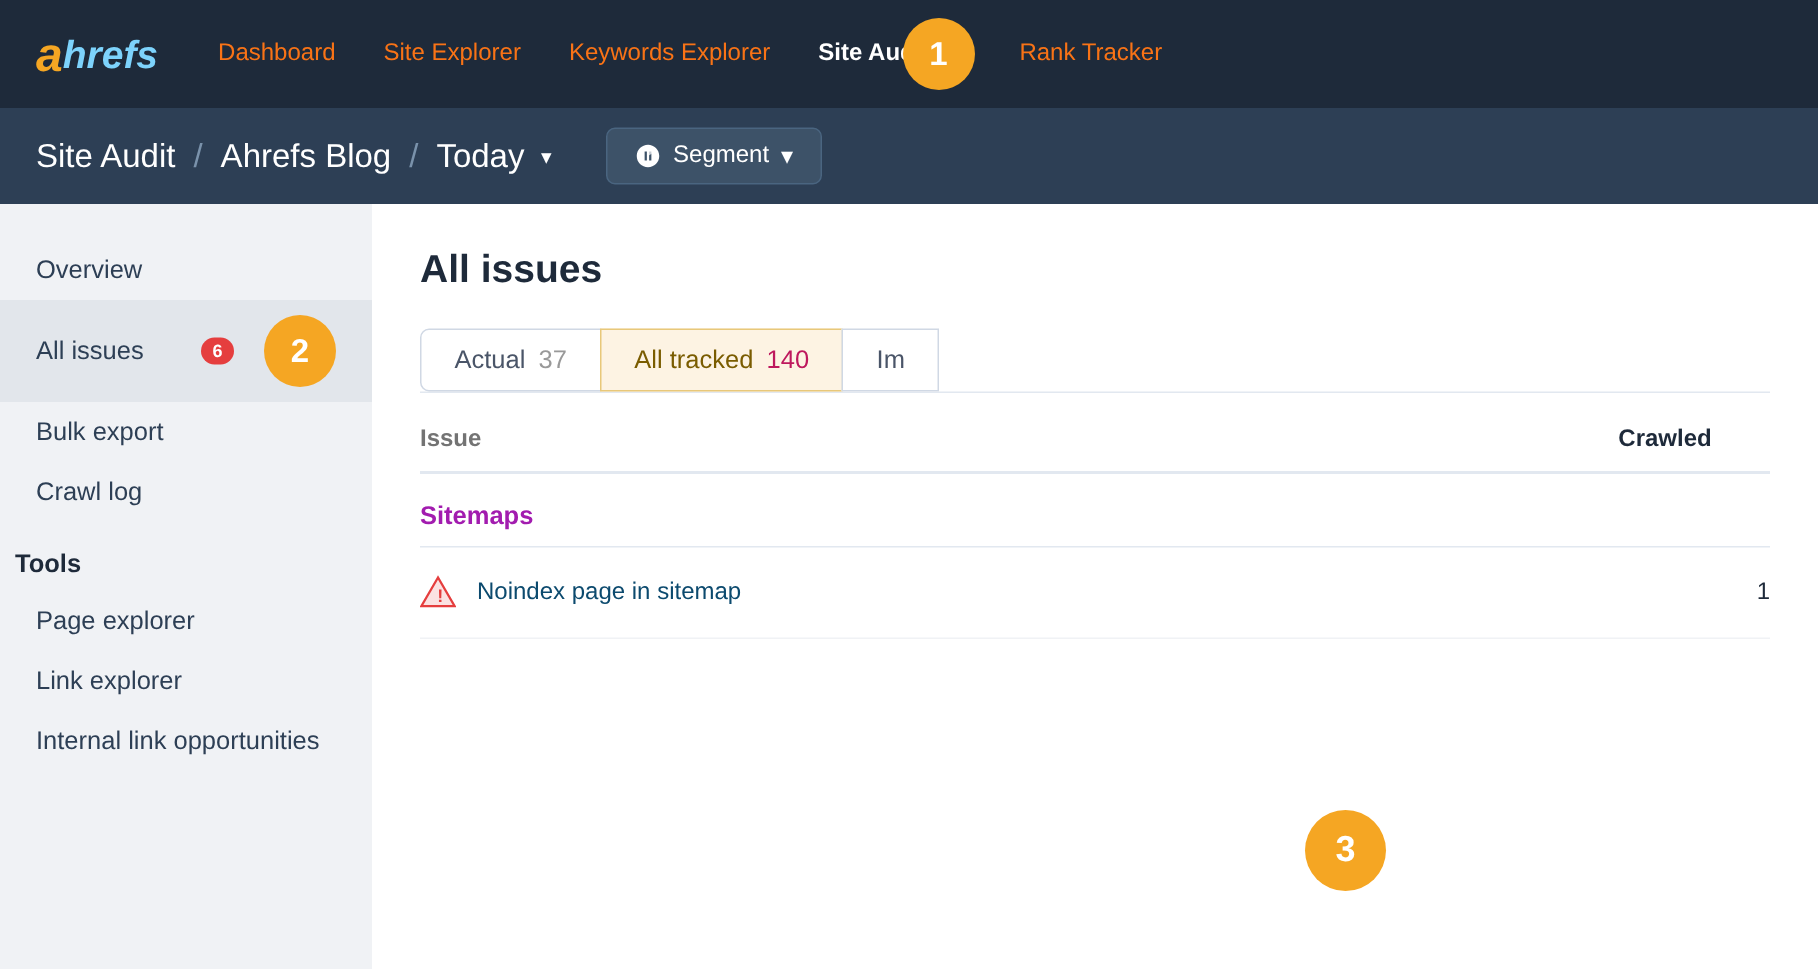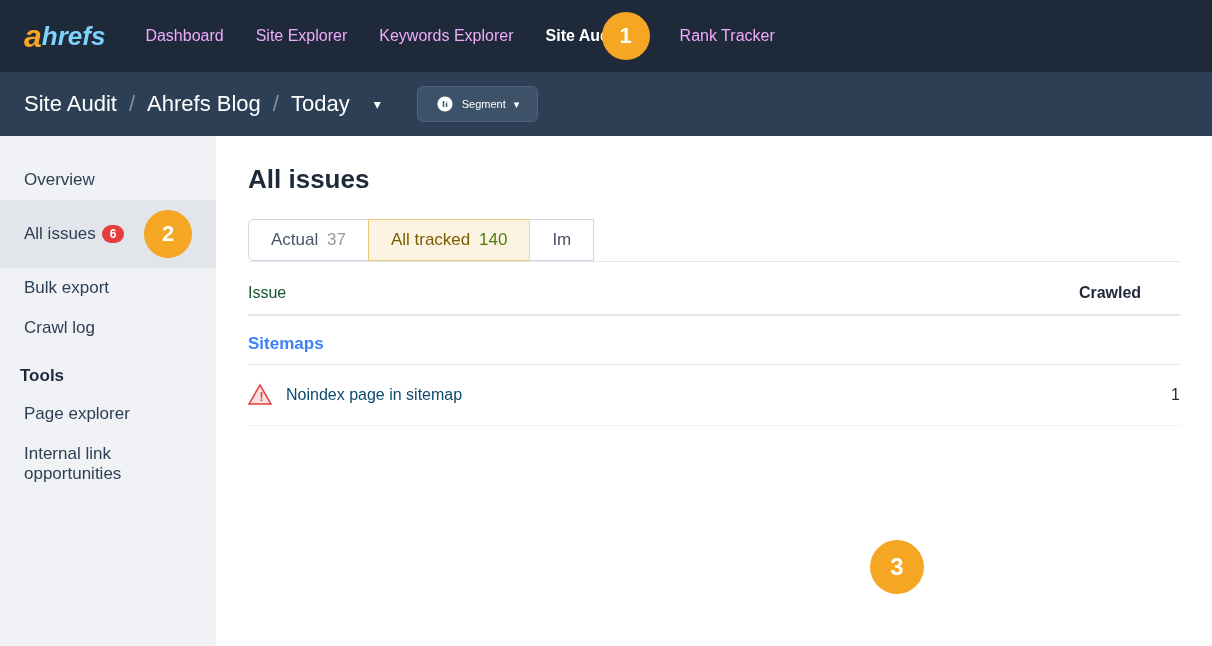--- a/index.html
+++ b/index.html
@@ -27,21 +27,21 @@
       line-height: 1;
     }
     .logo-hrefs {
       color: #7dd3fc;
       font-size: 26px;
       font-weight: 700;
       font-style: italic;
       line-height: 1;
     }
     .nav-item {
-      color: #f0abfc;
+      color: #f97316;
       font-size: 16px;
       font-weight: 400;
       cursor: pointer;
       text-decoration: none;
       white-space: nowrap;
     }
     .nav-item.active {
       color: #ffffff;
       font-weight: 700;
     }
@@ -84,54 +84,54 @@
     .breadcrumb-separator {
       color: #7a92ab;
       font-size: 22px;
     }
     .breadcrumb-current {
       color: #fff;
       font-size: 22px;
       font-weight: 400;
       display: flex;
       align-items: center;
-      gap: 24px;
+      gap: 11px;
       cursor: pointer;
     }
     .breadcrumb-chevron {
       font-size: 14px;
       color: #fff;
     }
     .segment-btn {
       margin-left: 24px;
       background: #3d5268;
       border: 1px solid #4a6580;
       border-radius: 6px;
       color: #fff;
-      font-size: 11px;
+      font-size: 16px;
       padding: 8px 18px;
       display: flex;
       align-items: center;
       gap: 8px;
       cursor: pointer;
     }
     .segment-icon {
       width: 18px;
       height: 18px;
     }
 
     
     .main-layout {
       display: flex;
       height: calc(646px - 72px - 64px);
     }
 
     
     .sidebar {
-      width: 216px;
+      width: 248px;
       background: #f0f2f5;
       padding: 24px 0;
       flex-shrink: 0;
     }
     .sidebar-item {
       padding: 10px 24px;
       font-size: 17px;
       color: #2d3f55;
       cursor: pointer;
       display: flex;
@@ -147,21 +147,21 @@
       background: #e53e3e;
       color: #fff;
       border-radius: 10px;
       font-size: 12px;
       font-weight: 700;
       padding: 2px 7px;
       min-width: 22px;
       text-align: center;
     }
     .sidebar-section-title {
-      padding: 18px 20px 8px;
+      padding: 18px 10px 8px;
       font-size: 17px;
       font-weight: 700;
       color: #1e2a3a;
     }
     .sidebar-badge-2 {
       width: 48px;
       height: 48px;
       background: #f5a623;
       border-radius: 50%;
       display: flex;
@@ -210,50 +210,50 @@
       background: #fdf3e3;
       border-color: #e8c87a;
       color: #7a5c00;
       font-weight: 400;
     }
     .tab-count {
       color: #999;
       margin-left: 4px;
     }
     .tab.active .tab-count {
-      color: #4d7c0f;
+      color: #be185d;
     }
 
     
     .table-header {
       display: flex;
       align-items: center;
       padding: 18px 0 12px;
       border-bottom: 2px solid #e2e8f0;
       margin-top: 4px;
     }
     .col-issue {
       font-size: 16px;
-      font-weight: 400;
-      color: #14532d;
+      font-weight: 700;
+      color: #737373;
       flex: 1;
     }
     .col-crawled {
       font-size: 16px;
       font-weight: 700;
       color: #1e2a3a;
       width: 140px;
       text-align: center;
     }
 
     
     .section-title {
       font-size: 17px;
       font-weight: 700;
-      color: #3b82f6;
+      color: #a21caf;
       padding: 18px 0 10px;
       border-bottom: 1px solid #e2e8f0;
     }
 
     
     .issue-row {
       display: flex;
       align-items: center;
       padding: 18px 0;
       border-bottom: 1px solid #f0f2f5;
@@ -349,20 +349,23 @@
     </div>
     <div class="sidebar-item">
       <span class="sidebar-item-label">Crawl log</span>
     </div>
 
     <div class="sidebar-section-title">Tools</div>
     <div class="sidebar-item">
       <span class="sidebar-item-label">Page explorer</span>
     </div>
     <div class="sidebar-item">
+      <span class="sidebar-item-label">Link explorer</span>
+    </div>
+    <div class="sidebar-item">
       <span class="sidebar-item-label">Internal link opportunities</span>
     </div>
   </aside>
 
   <main class="content">
     <h1 class="page-title">All issues</h1>
 
     <div class="tabs">
       <div class="tab">
         <span>Actual</span>

